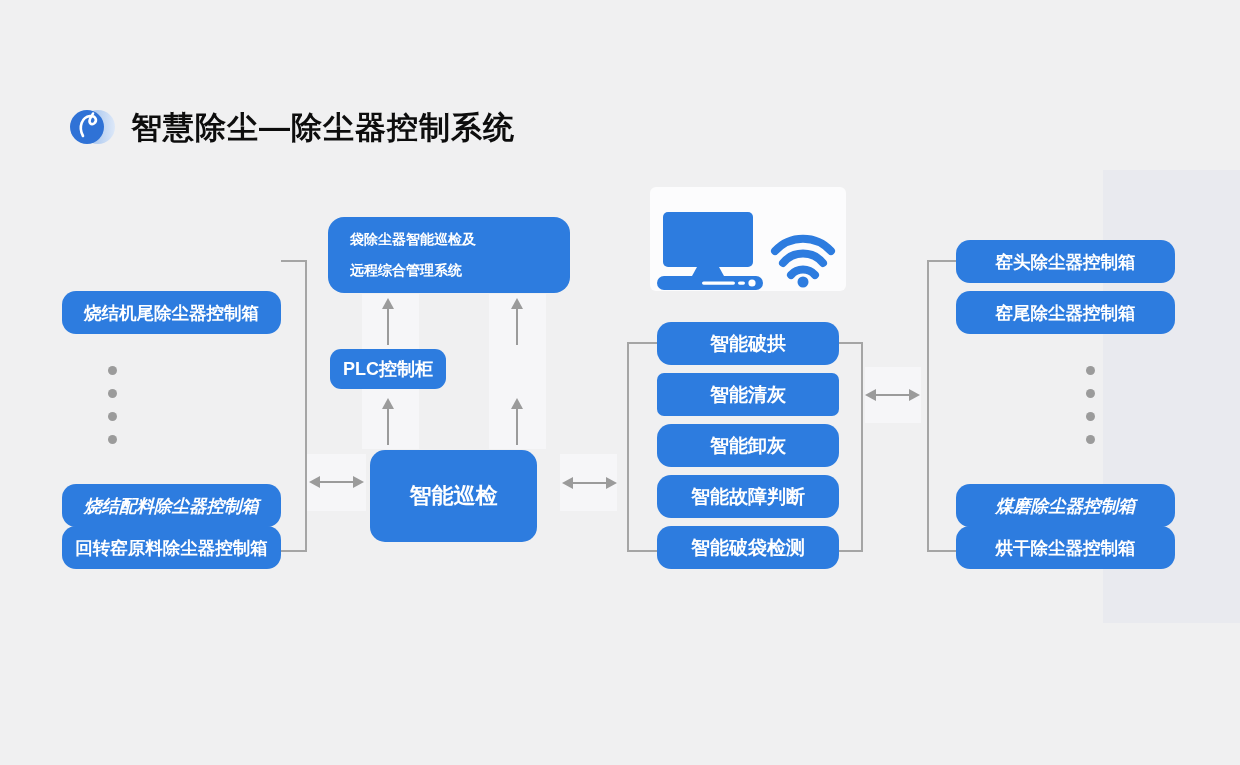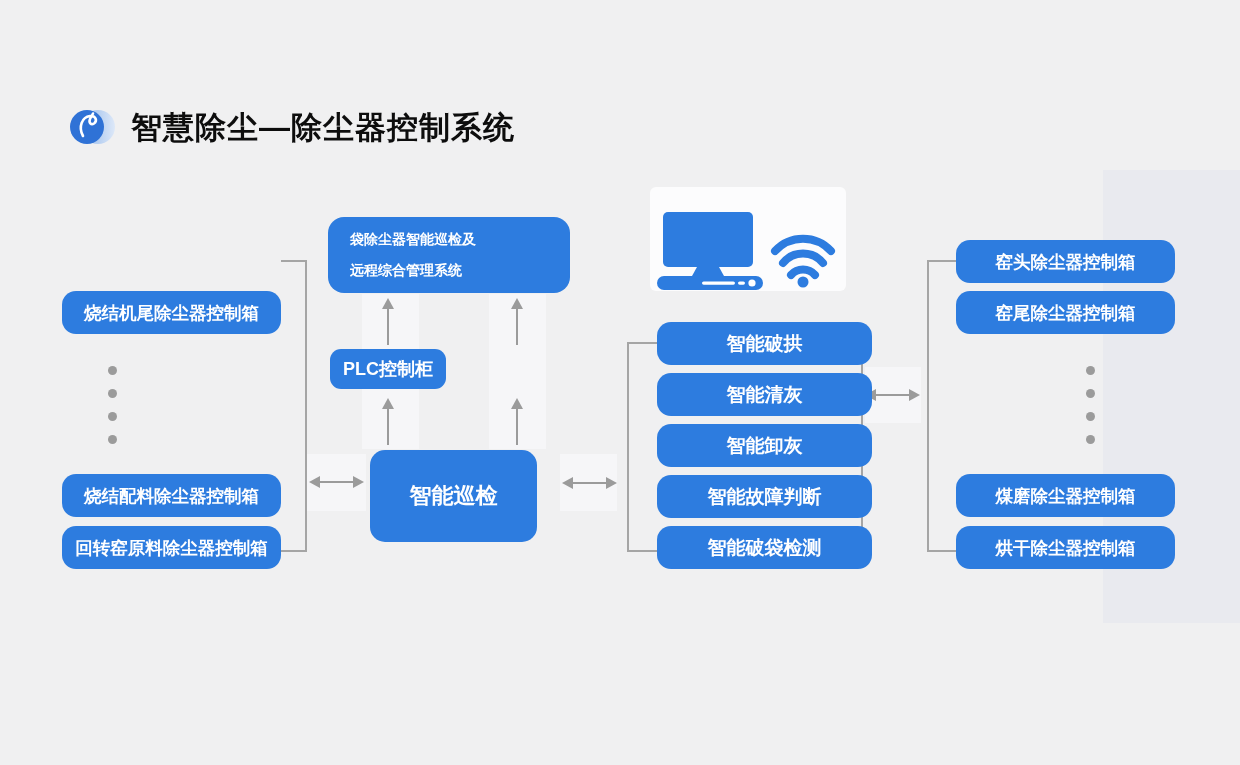--- a/index.html
+++ b/index.html
@@ -30,23 +30,23 @@
     border-top:2px solid #a5a5a5;border-right:2px solid #a5a5a5;border-bottom:2px solid #a5a5a5;}
   .br-right{left:927px;top:260px;width:29px;height:288px;
     border-top:2px solid #a5a5a5;border-left:2px solid #a5a5a5;border-bottom:2px solid #a5a5a5;}
 
   
   .node{position:absolute;background:#2d7cdf;color:#ffffff;border-radius:14px;
     display:flex;align-items:center;justify-content:center;font-weight:600;
     text-align:center;white-space:nowrap;}
   .side{width:219px;height:43px;font-size:17.5px;}
   .lcol{left:62px;}  .rcol{left:956px;text-align:center;}
-  .row1{top:240px;} .row2{top:291px;} .row3{top:474px;} .row4{top:526px;}
-  .mid{left:657px;width:215px;height:43px;font-size:19px;}
-  .m1{top:322px;} .m2{top:373px;} .m3{top:424px;text-align:right;} .m4{top:475px;} .m5{top:526px;}
+  .row1{top:240px;} .row2{top:291px;} .row3{top:484px;font-style:italic;} .row4{top:526px;}
+  .mid{left:657px;width:182px;height:43px;font-size:19px;}
+  .m1{top:322px;} .m2{top:373px;border-radius:7px;} .m3{top:424px;text-align:right;} .m4{top:475px;} .m5{top:526px;}
   .bigbox{left:328px;top:217px;width:242px;height:76px;border-radius:16px;
     flex-direction:column;align-items:flex-start;padding-left:22px;box-sizing:border-box;
     font-size:14px;line-height:31px;}
   .plc{left:330px;top:349px;width:116px;height:40px;border-radius:11px;font-size:18px;}
   .dcs{left:456px;top:349px;width:116px;height:40px;border-radius:11px;font-size:18px;}
   .inspect{left:370px;top:450px;width:167px;height:92px;border-radius:15px;font-size:22px;}
 
   
   .dot{position:absolute;width:9px;height:9px;border-radius:50%;background:#9b9b9b;}
 

